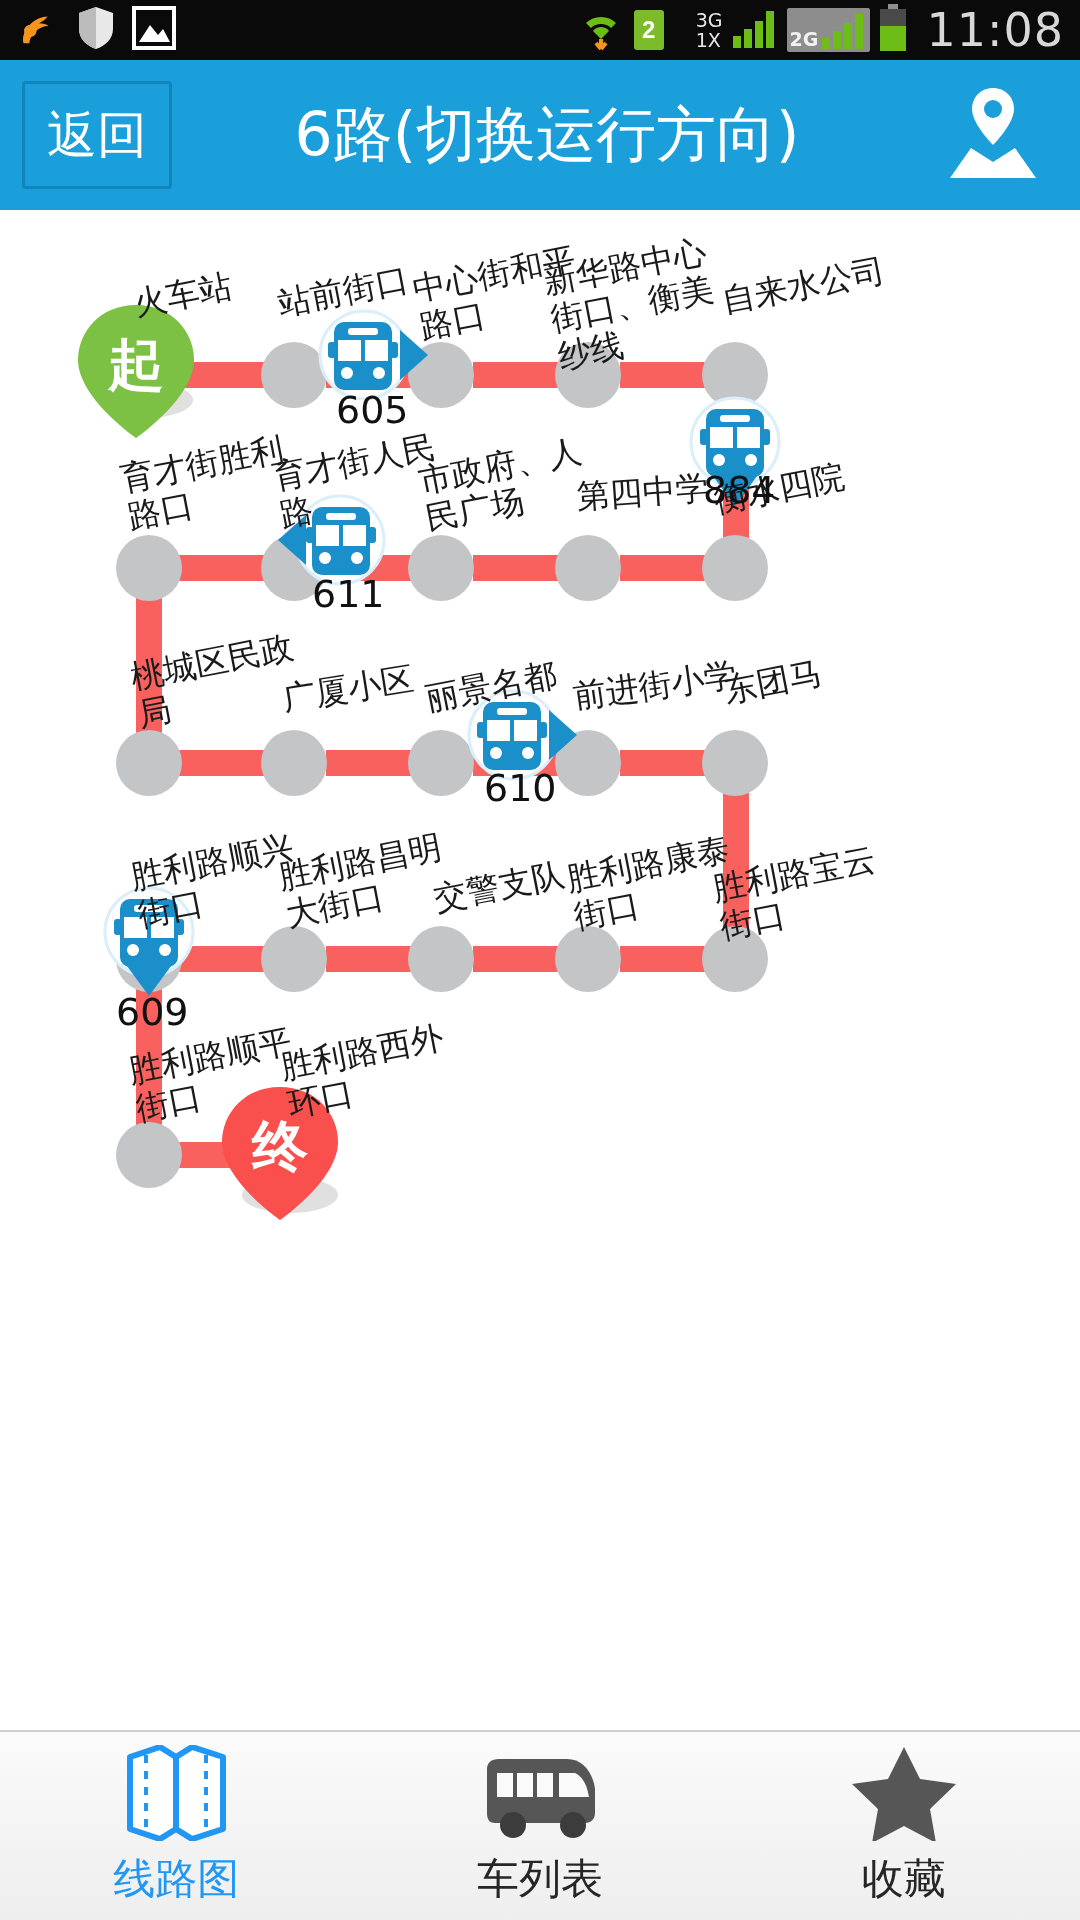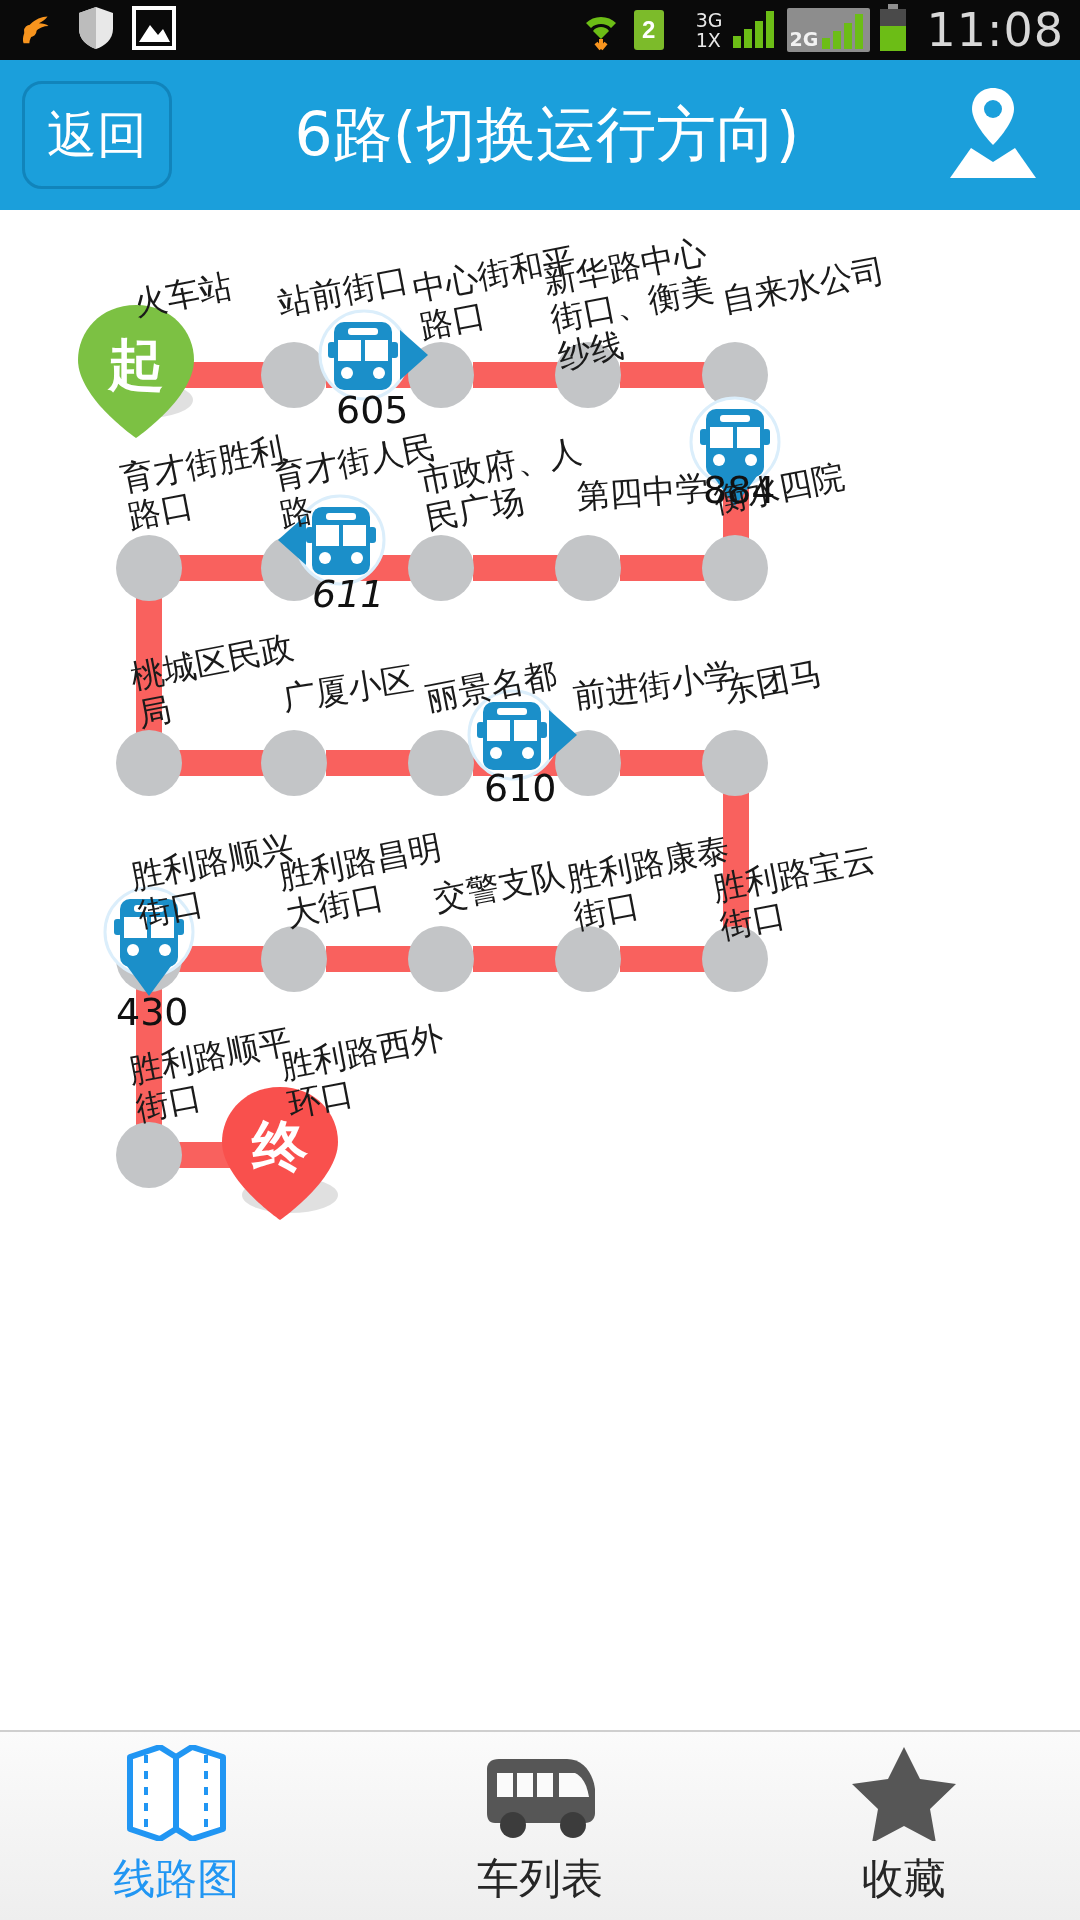--- a/index.html
+++ b/index.html
@@ -26,21 +26,21 @@
   .g2box{ background:#8d8d8d; border-radius:2px; padding:2px 3px; display:flex; align-items:flex-end; gap:3px;}
   .g2lbl{ color:#f2f2f2; font-size:19px; font-weight:bold; font-family:"DejaVu Sans",sans-serif;}
 
   
   .header{
     position:absolute; left:0; top:60px; width:1080px; height:150px;
     background:#1b9fdb; display:flex; align-items:center;
   }
   .backbtn{
     margin-left:22px; width:150px; height:108px;
-    border:3px solid #1184bb; border-radius:20px;
+    border:3px solid #1184bb; border-radius:4px;
     display:flex; align-items:center; justify-content:center;
     color:#ffffff; font-size:50px;
     font-family:"DejaVu Sans","Liberation Sans",sans-serif;
   }
   .title{
     flex:1; text-align:center; color:#ffffff; font-size:60px;
     font-family:"DejaVu Sans","Liberation Sans",sans-serif;
     margin-left:-30px; white-space:nowrap;padding-left:24px;
   }
   .mapbtn{ width:130px; display:flex; align-items:center; justify-content:center; margin-right:22px; }
@@ -334,23 +334,23 @@
   <div class="stop-label" style="left:724px;top:660px;transform:rotate(-11deg);">胜利路宝云
 街口</div>
 
   <div class="stop-label" style="left:140px;top:842px;transform:rotate(-11deg);">胜利路顺平
 街口</div>
   <div class="stop-label" style="left:292px;top:838px;transform:rotate(-11deg);">胜利路西外
 环口</div>
 
   <div class="bus-num" style="left:336px;top:178px;">605</div>
   <div class="bus-num" style="left:703px;top:258px;">884</div>
-  <div class="bus-num" style="left:312px;top:362px;font-style:italic;">611</div>
+  <div class="bus-num" style="left:312px;top:362px;">611</div>
   <div class="bus-num" style="left:484px;top:556px;">610</div>
-  <div class="bus-num" style="left:116px;top:780px;">430</div>
+  <div class="bus-num" style="left:116px;top:780px;">609</div>
 </div>
 
 <div class="tabbar">
 
   <div class="tab active">
     <div class="tab-ico">
       <svg width="105" height="96" viewBox="0 0 105 96">
         <path d="M6 12 L36 2 L52 12 L52 84 L36 94 L6 84 Z" fill="#ffffff" stroke="#2196f3" stroke-width="6" stroke-linejoin="round"></path>
         <path d="M52 12 L68 2 L99 12 L99 84 L68 94 L52 84 Z" fill="#ffffff" stroke="#2196f3" stroke-width="6" stroke-linejoin="round"></path>
         <path d="M22 10 L22 88" stroke="#2196f3" stroke-width="4" stroke-dasharray="8 8"></path>

